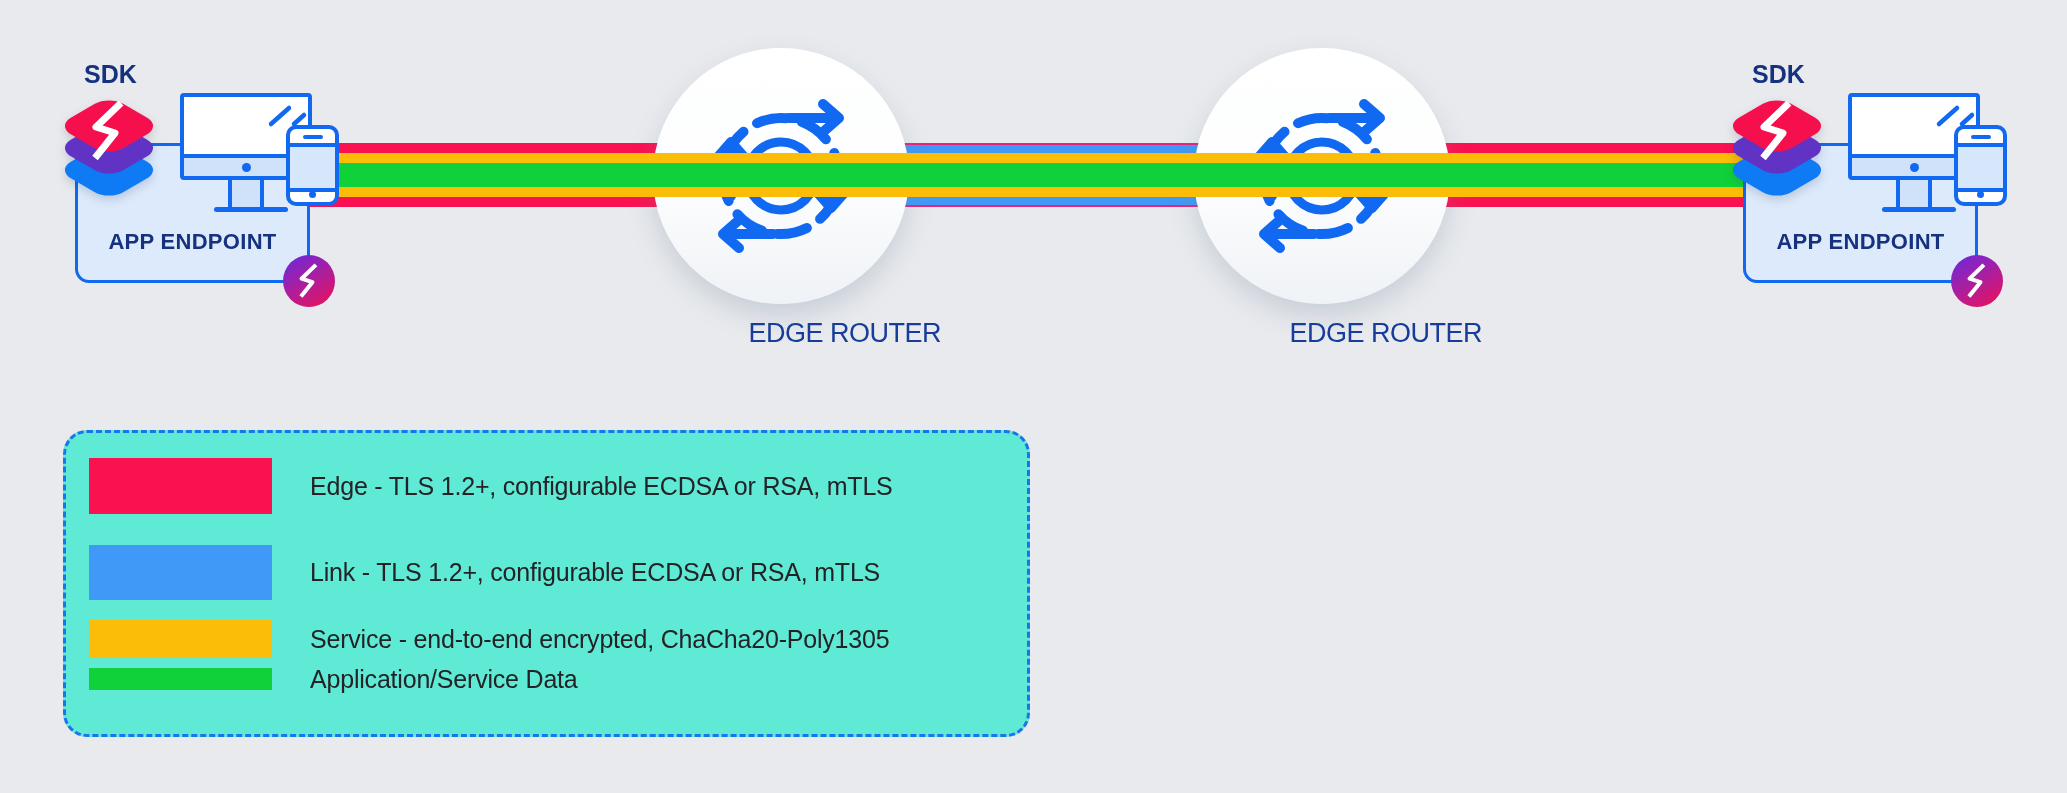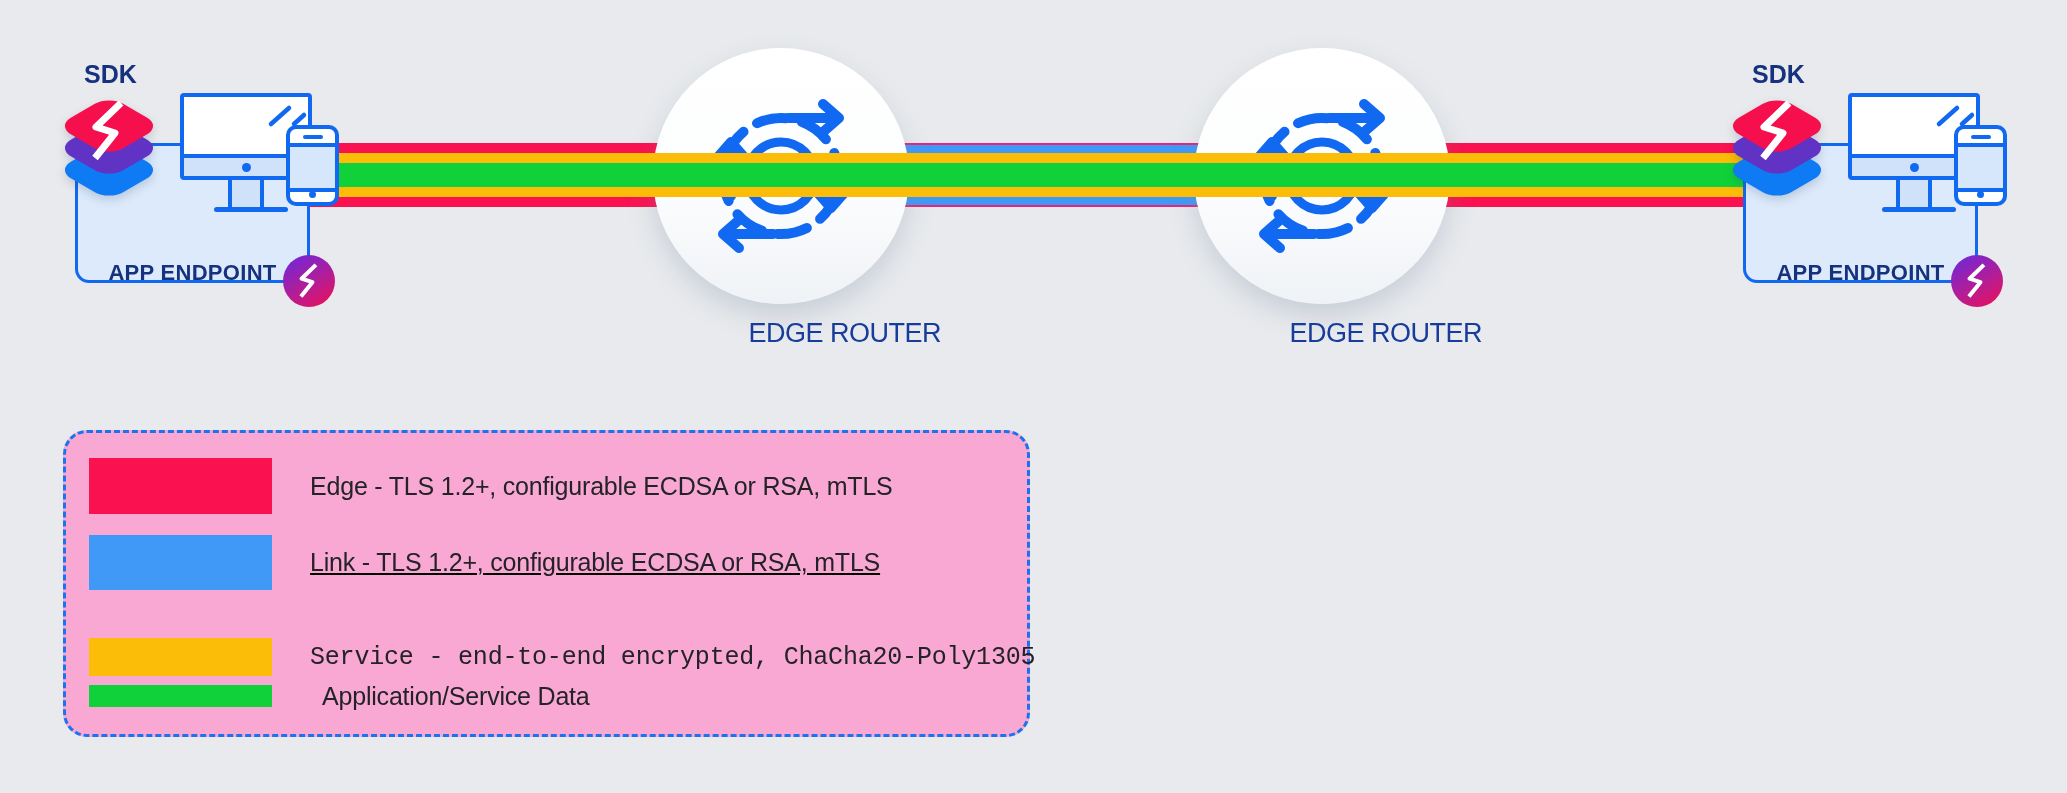--- a/index.html
+++ b/index.html
@@ -48,21 +48,21 @@
   
   .endpoint{position:absolute;top:16px;width:345px;height:300px;z-index:5;}
   .ep-left{left:58px;} .ep-right{left:1726px;}
   .sdk-label{position:absolute;left:26px;top:44px;font-size:25px;font-weight:600;color:#16327F;}
   .ep-box{
     position:absolute;left:17px;top:127px;width:235px;height:140px;box-sizing:border-box;
     background:#DCEAFB;border:3px solid #1169F1;border-radius:14px;
   }
   .ep-box-label{
     position:absolute;left:17px;top:213px;width:235px;text-align:center;
-    font-size:22px;font-weight:600;letter-spacing:.3px;color:#16327F;margin-top:31px;
+    font-size:22px;font-weight:600;letter-spacing:.3px;color:#16327F;
   }
   
   .stack{position:absolute;left:0;top:78px;width:102px;height:112px;filter:drop-shadow(0 4px 5px rgba(30,40,90,.18));}
   .layer{position:absolute;left:14px;width:74px;height:74px;border-radius:20px;transform:scaleY(.58) rotate(45deg);}
   .layer-top{top:-5px;background:#F5104D;z-index:3;}
   .layer-mid{top:17px;background:#6133C4;z-index:2;}
   .layer-bot{top:39px;background:#0E7BF5;z-index:1;}
   .stack-bolt{position:absolute;left:30px;top:4px;z-index:4;}
   
   .monitor{position:absolute;left:122px;top:77px;width:132px;height:120px;}
@@ -80,27 +80,27 @@
   
   .badge{
     position:absolute;left:225px;top:239px;width:52px;height:52px;border-radius:50%;z-index:6;
     background:linear-gradient(150deg,#7227D6 8%,#B31D96 55%,#E8115B 95%);
     display:flex;align-items:center;justify-content:center;
   }
 
   
   .legend{
     position:absolute;left:63px;top:430px;width:967px;height:307px;box-sizing:border-box;z-index:6;
-    background:#f9a8d4;border:3px dashed #1D73ED;border-radius:24px;
+    background:#5eead4;border:3px dashed #1D73ED;border-radius:24px;
   }
   .lg-row{position:absolute;left:23px;right:20px;display:flex;align-items:center;}
   .lg-row1{top:25px;height:56px;}
-  .lg-row2{top:102px;height:55px;text-decoration:underline;}
-  .lg-row3{top:205px;height:38px;font-family:Liberation Mono, monospace;}
-  .lg-row4{top:252px;height:22px;gap:12px;}
+  .lg-row2{top:112px;height:55px;}
+  .lg-row3{top:187px;height:38px;}
+  .lg-row4{top:235px;height:22px;}
   .lg-sw{width:183px;height:100%;flex:0 0 183px;}
   .lg-label{margin-left:38px;font-size:25px;letter-spacing:-.2px;color:#232327;white-space:nowrap;}
 </style>
 </head>
 <body>
 
 <div class="stage">
 
   <div class="stripe red z1 redA-l-top"></div>
   <div class="stripe red z1 redA-l-bot"></div>

